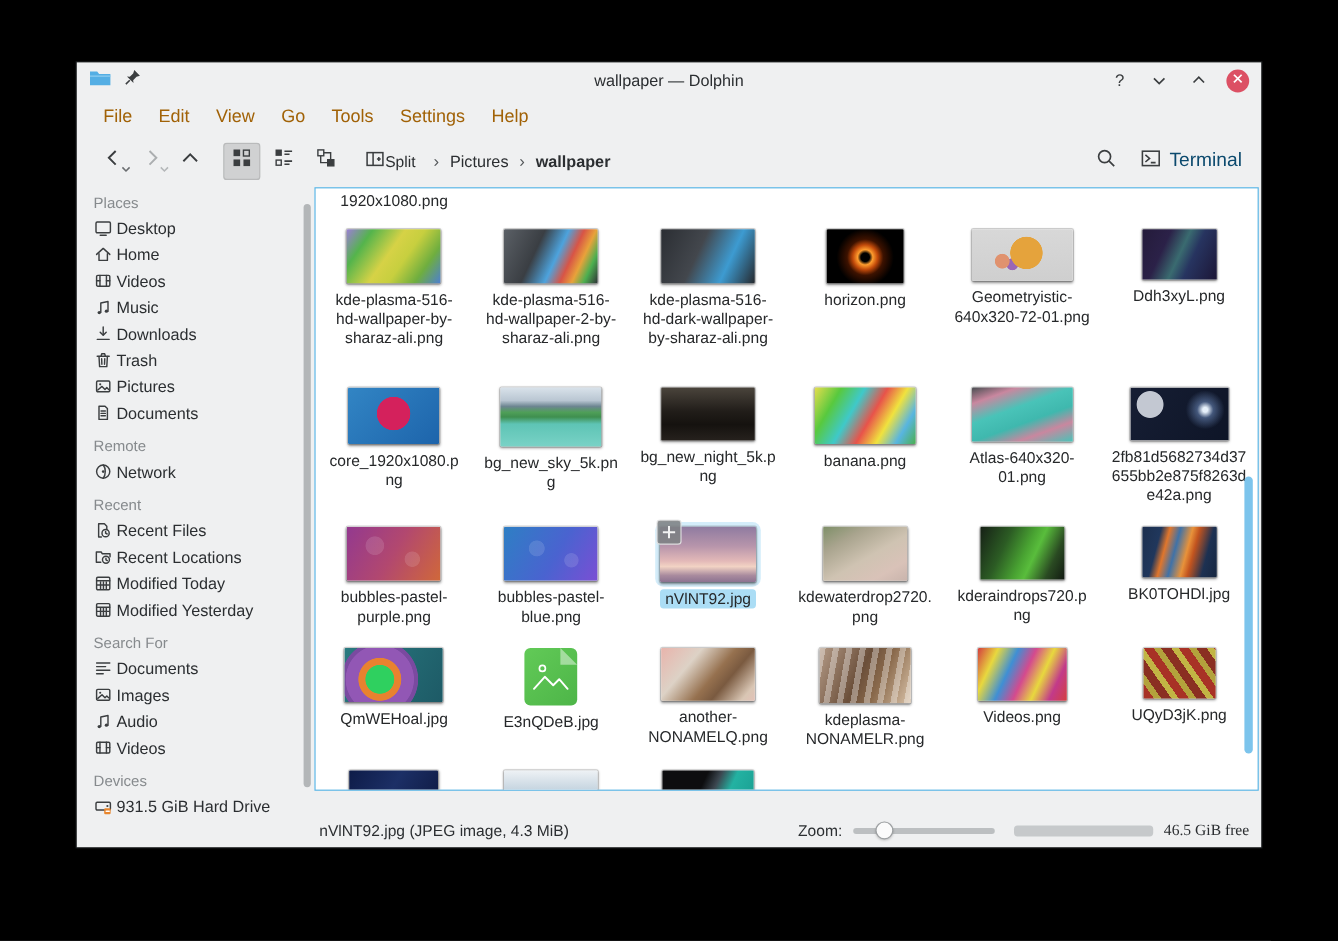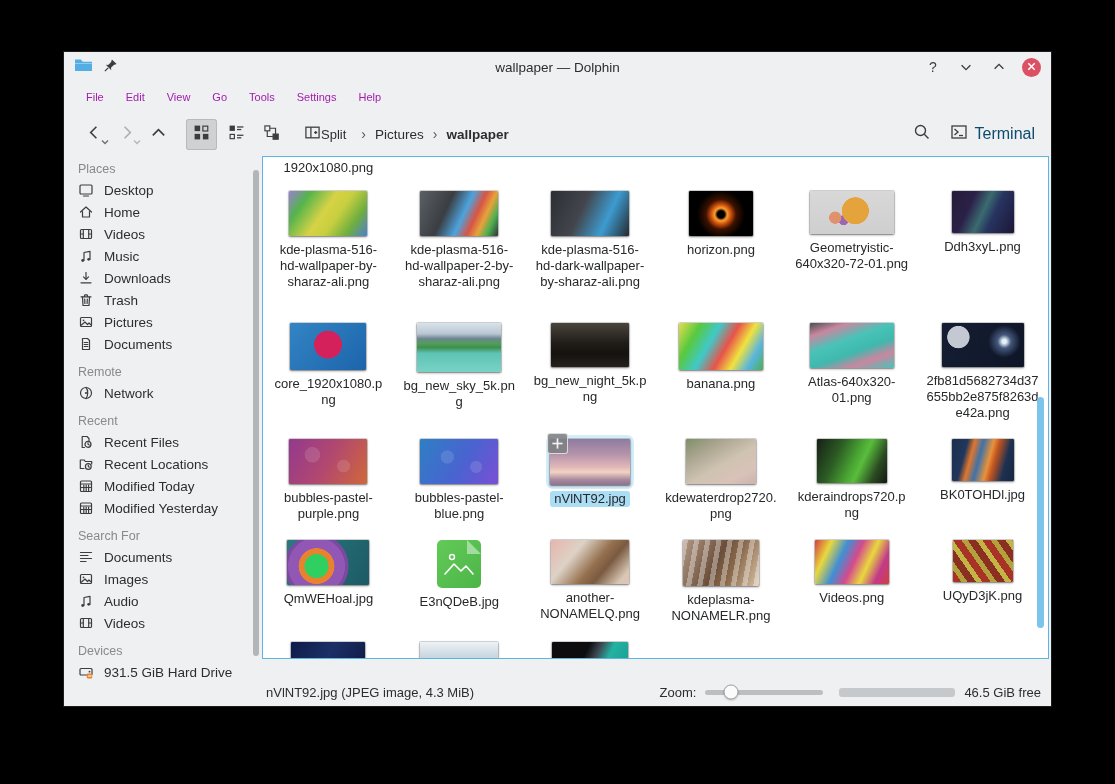--- a/index.html
+++ b/index.html
@@ -13,42 +13,42 @@
   
   .titlebar { height:30px; display:flex; align-items:center; padding:11px 10px; position:relative; flex:0 0 auto; }
   .tb-left { display:flex; align-items:center; gap:10px; }
   .tb-title { position:absolute; left:50%; transform:translateX(-50%); font-size:13.5px; color:#2b2e31; white-space:nowrap; }
   .tb-btns { margin-left:auto; display:flex; align-items:center; gap:13px; }
   .tb-btn { display:flex; align-items:center; justify-content:center; width:20px; height:20px; color:#3b3e40; font-size:14px; cursor:default; }
   .close-btn { width:19px; height:19px; border-radius:50%; background:#dc5064; display:flex; align-items:center; justify-content:center; }
 
   
   .menubar { height:30px; display:flex; align-items:center; padding-left:11px; flex:0 0 auto; }
-  .menu-item { padding:4px 11px; font-size:11px; color:#a21caf; }
+  .menu-item { padding:4px 11px; font-size:15px; color:#a16207; }
 
   
   .toolbar { height:44px; display:flex; align-items:center; padding:0 12px 0 14px; flex:0 0 auto; }
   .nav-btn { position:relative; width:32px; height:32px; display:flex; align-items:center; justify-content:center; }
   .nav-btn .drop { position:absolute; right:1px; bottom:1px; }
   .viewbtn { width:31px; height:31px; margin:0 2px; border-radius:3px; display:flex; align-items:center; justify-content:center; }
   .viewbtn.active { background:#d0d1d2; box-shadow:inset 0 0 0 1px #b9babb; }
   .split-btn { display:flex; align-items:center; padding:0 9px; height:32px; font-size:13px; color:#2b2e31; margin-left:6px; }
   .breadcrumb { display:flex; align-items:center; gap:9px; font-size:13.5px; color:#2b2e31; margin-left:6px; }
   .crumb-sep { color:#55585b; font-size:14px; }
   .crumb-last { font-weight:bold; }
   .tool-spacer { flex:1; }
   .search-btn { width:32px; height:32px; display:flex; align-items:center; justify-content:center; margin-right:8px; }
   .terminal-btn { display:flex; align-items:center; gap:7px; font-size:16px; color:#0c4a6e; padding:0 4px; height:32px; }
 
   
   .main-row { flex:1; display:flex; min-height:0; }
   .sidebar { width:198px; flex:0 0 auto; position:relative; overflow:hidden; padding-top:6px; }
   .side-title { margin:10px 0 3px 0; padding-left:14px; font-size:12.5px; color:#868a8d; }
   .side-title:first-child { margin-top:0; }
-  .side-item { display:flex; align-items:center; gap:10px; height:22px; padding-left:14px; font-size:13.5px; color:#2b2e31; white-space:nowrap; }
+  .side-item { display:flex; align-items:center; gap:3px; height:22px; padding-left:14px; font-size:13.5px; color:#2b2e31; white-space:nowrap; }
   .side-icon { display:flex; width:16px; height:16px; flex:0 0 auto; }
   .side-scroll { position:absolute; right:3px; top:14px; width:6px; height:486px; background:#b3b6b8; border-radius:3px; }
 
   .right-col { flex:1; display:flex; flex-direction:column; min-width:0;gap:19px; }
   .view { flex:1; background:#fff; border:1px solid #5ab5e4; position:relative; overflow:hidden; margin-right:2px; }
   .frow { display:flex; }
   .fcell { flex:1 1 0; display:flex; flex-direction:column; align-items:center; min-width:0; position:relative; }
   .thumbwrap { position:relative; margin-top:4px; border-radius:3px; }
   .thumbwrap.sel { box-shadow:0 0 0 4px rgba(61,174,233,0.22); background:rgba(61,174,233,0.22); }
   .thumb { border-radius:1px; box-shadow:0 1px 2.5px rgba(0,0,0,0.45), 0 0 0 1px rgba(0,0,0,0.15); }
@@ -62,21 +62,21 @@
   
   .statusbar { height:28px; flex:0 0 auto; display:flex; align-items:center; padding:0 10px 0 4px; font-size:13px; color:#2b2e31; }
   .sb-info { flex:1; white-space:nowrap; overflow:hidden; }
   .sb-zoom-label { margin-right:9px; }
   .slider { width:118px; height:5px; background:#bcbfc1; border-radius:3px; position:relative; margin-right:16px; }
   .slider-fill { height:100%; background:#3daee9; border-radius:3px 0 0 3px; }
   .slider-handle { position:absolute; top:50%; transform:translate(-50%,-50%); width:15px; height:15px; border-radius:50%;
                    background:#fbfbfb; border:1px solid #9da0a2; box-shadow:0 1px 2px rgba(0,0,0,0.2); }
   .diskbar { width:116px; height:9px; border-radius:3px; background:#c6c9cb; overflow:hidden; margin-right:9px; }
   .diskbar-fill { height:100%; background:#3daee9; border-radius:3px; }
-  .sb-free { white-space:nowrap; }
+  .sb-free { white-space:nowrap;font-family:Liberation Serif, serif; }
 </style>
 </head>
 <body>
 
 <div class="stage">
   <div class="window">
 
     <div class="titlebar">
       <span class="tb-left">
         <span>

